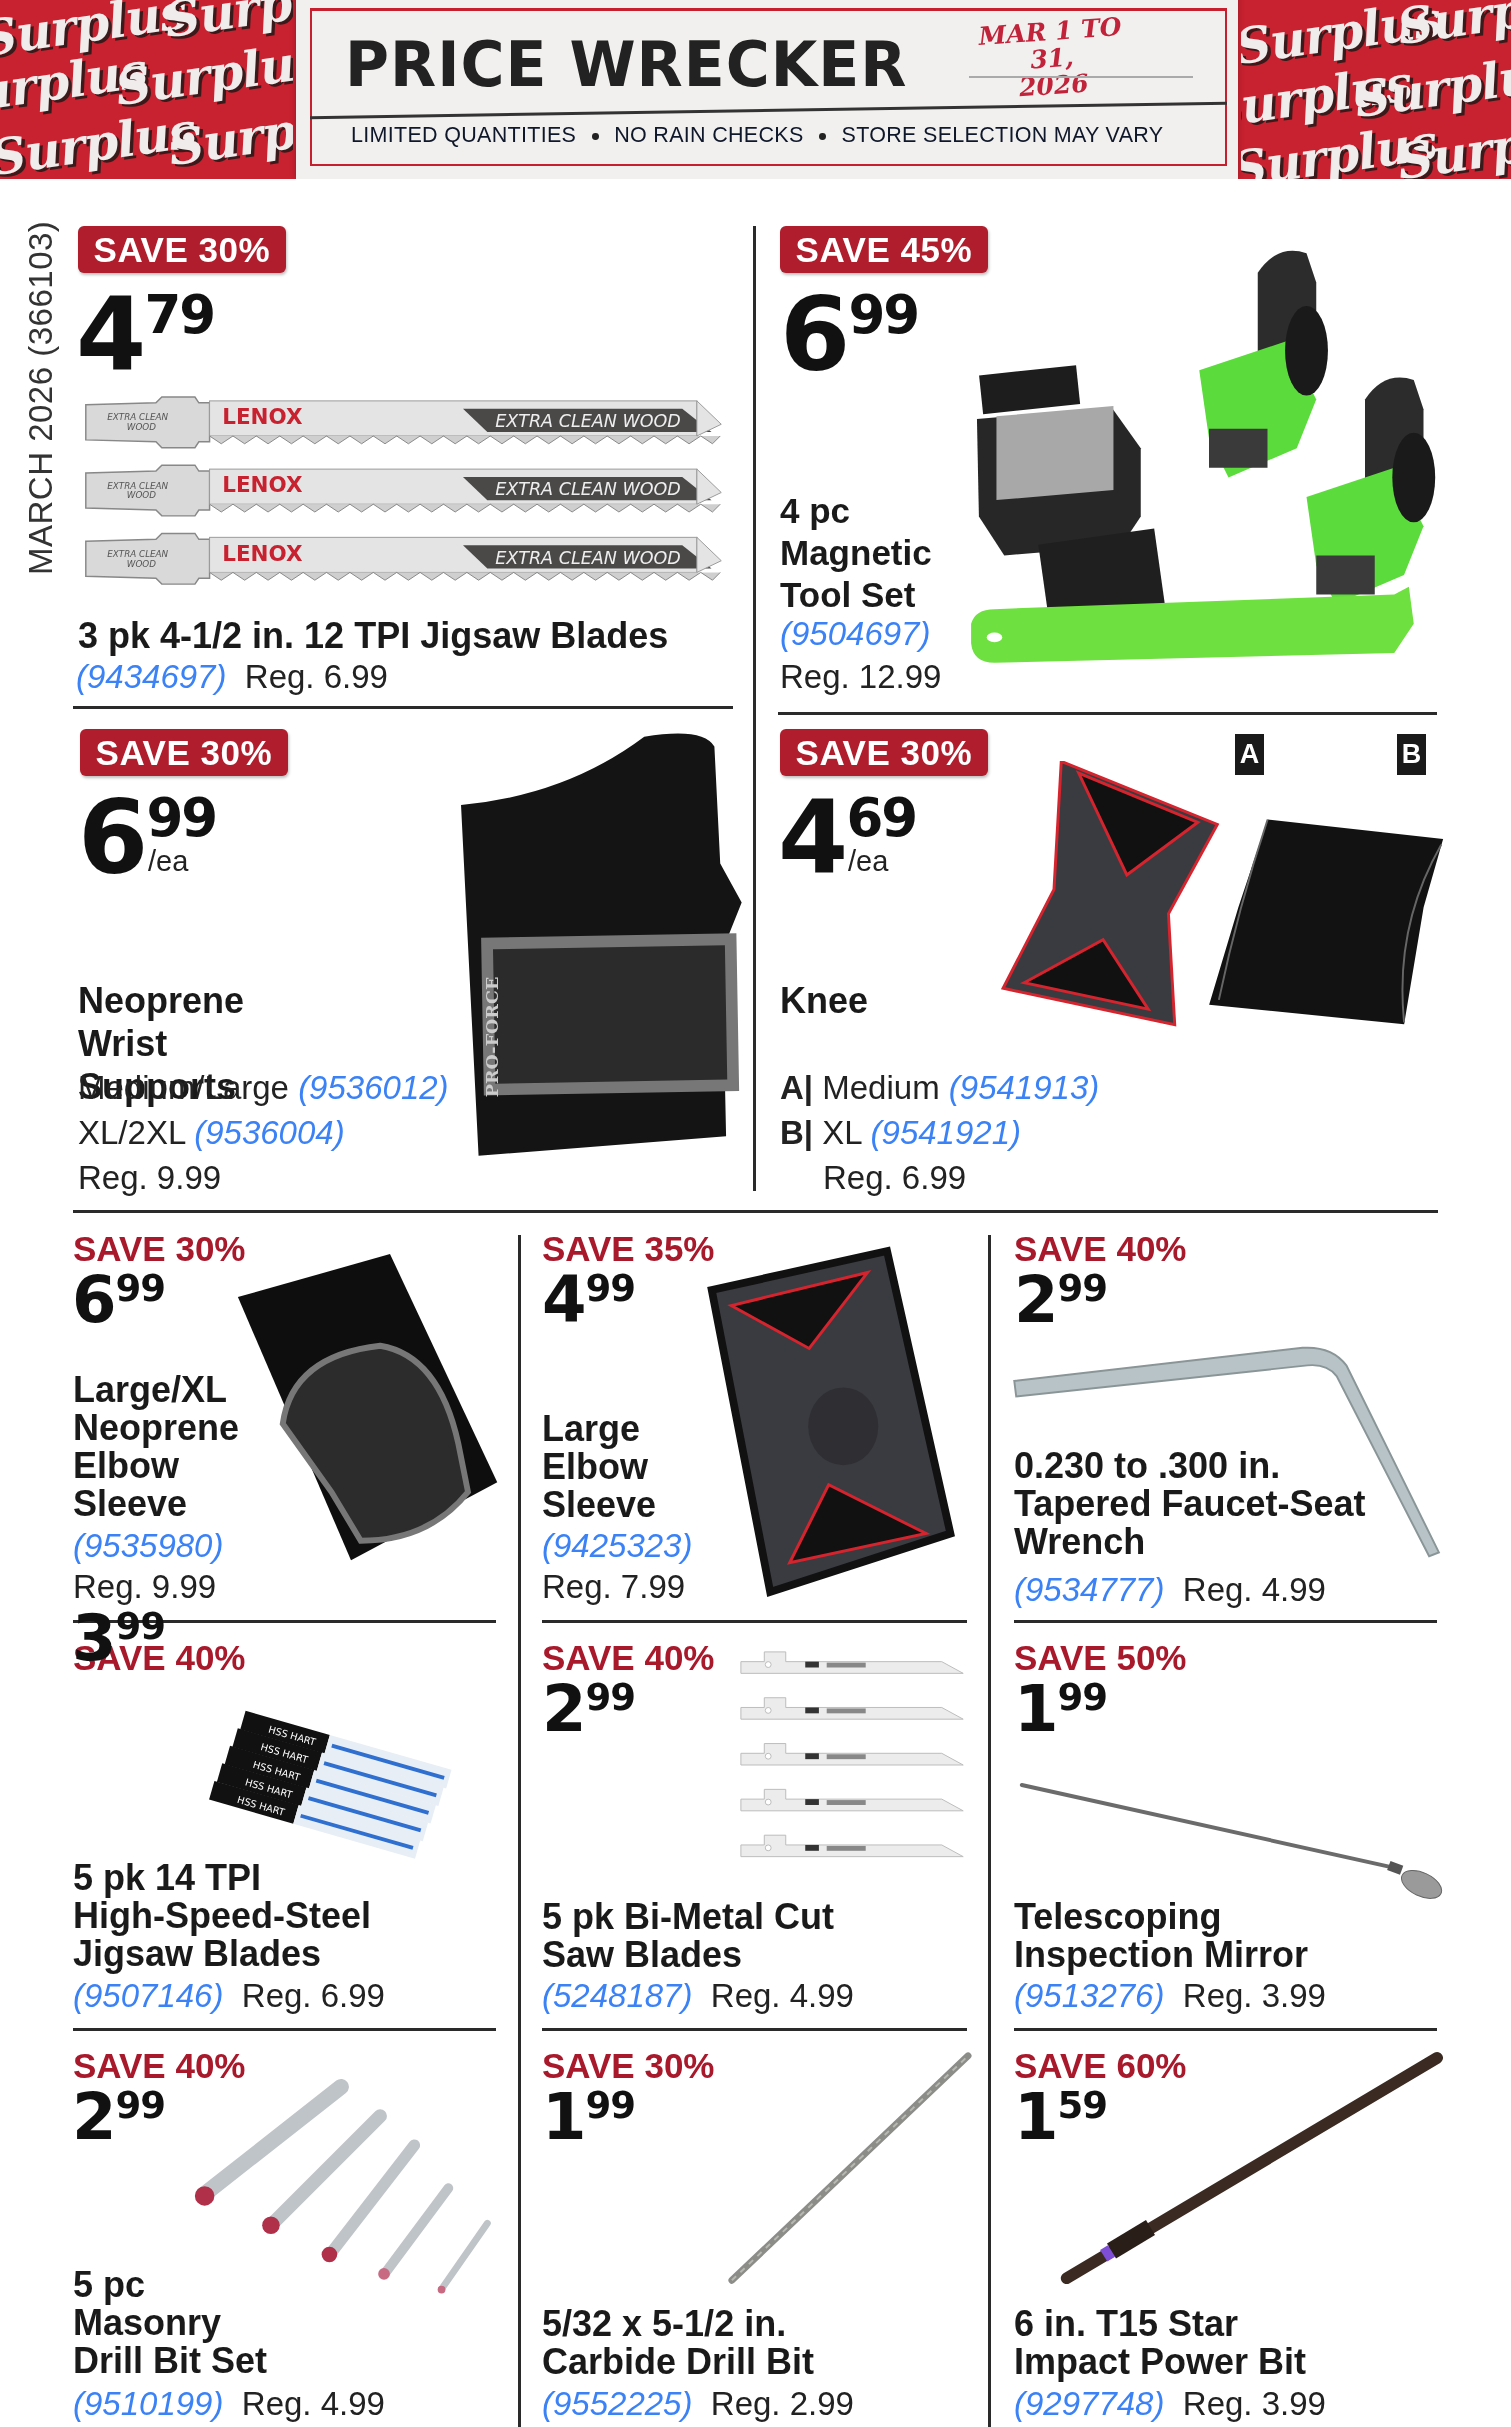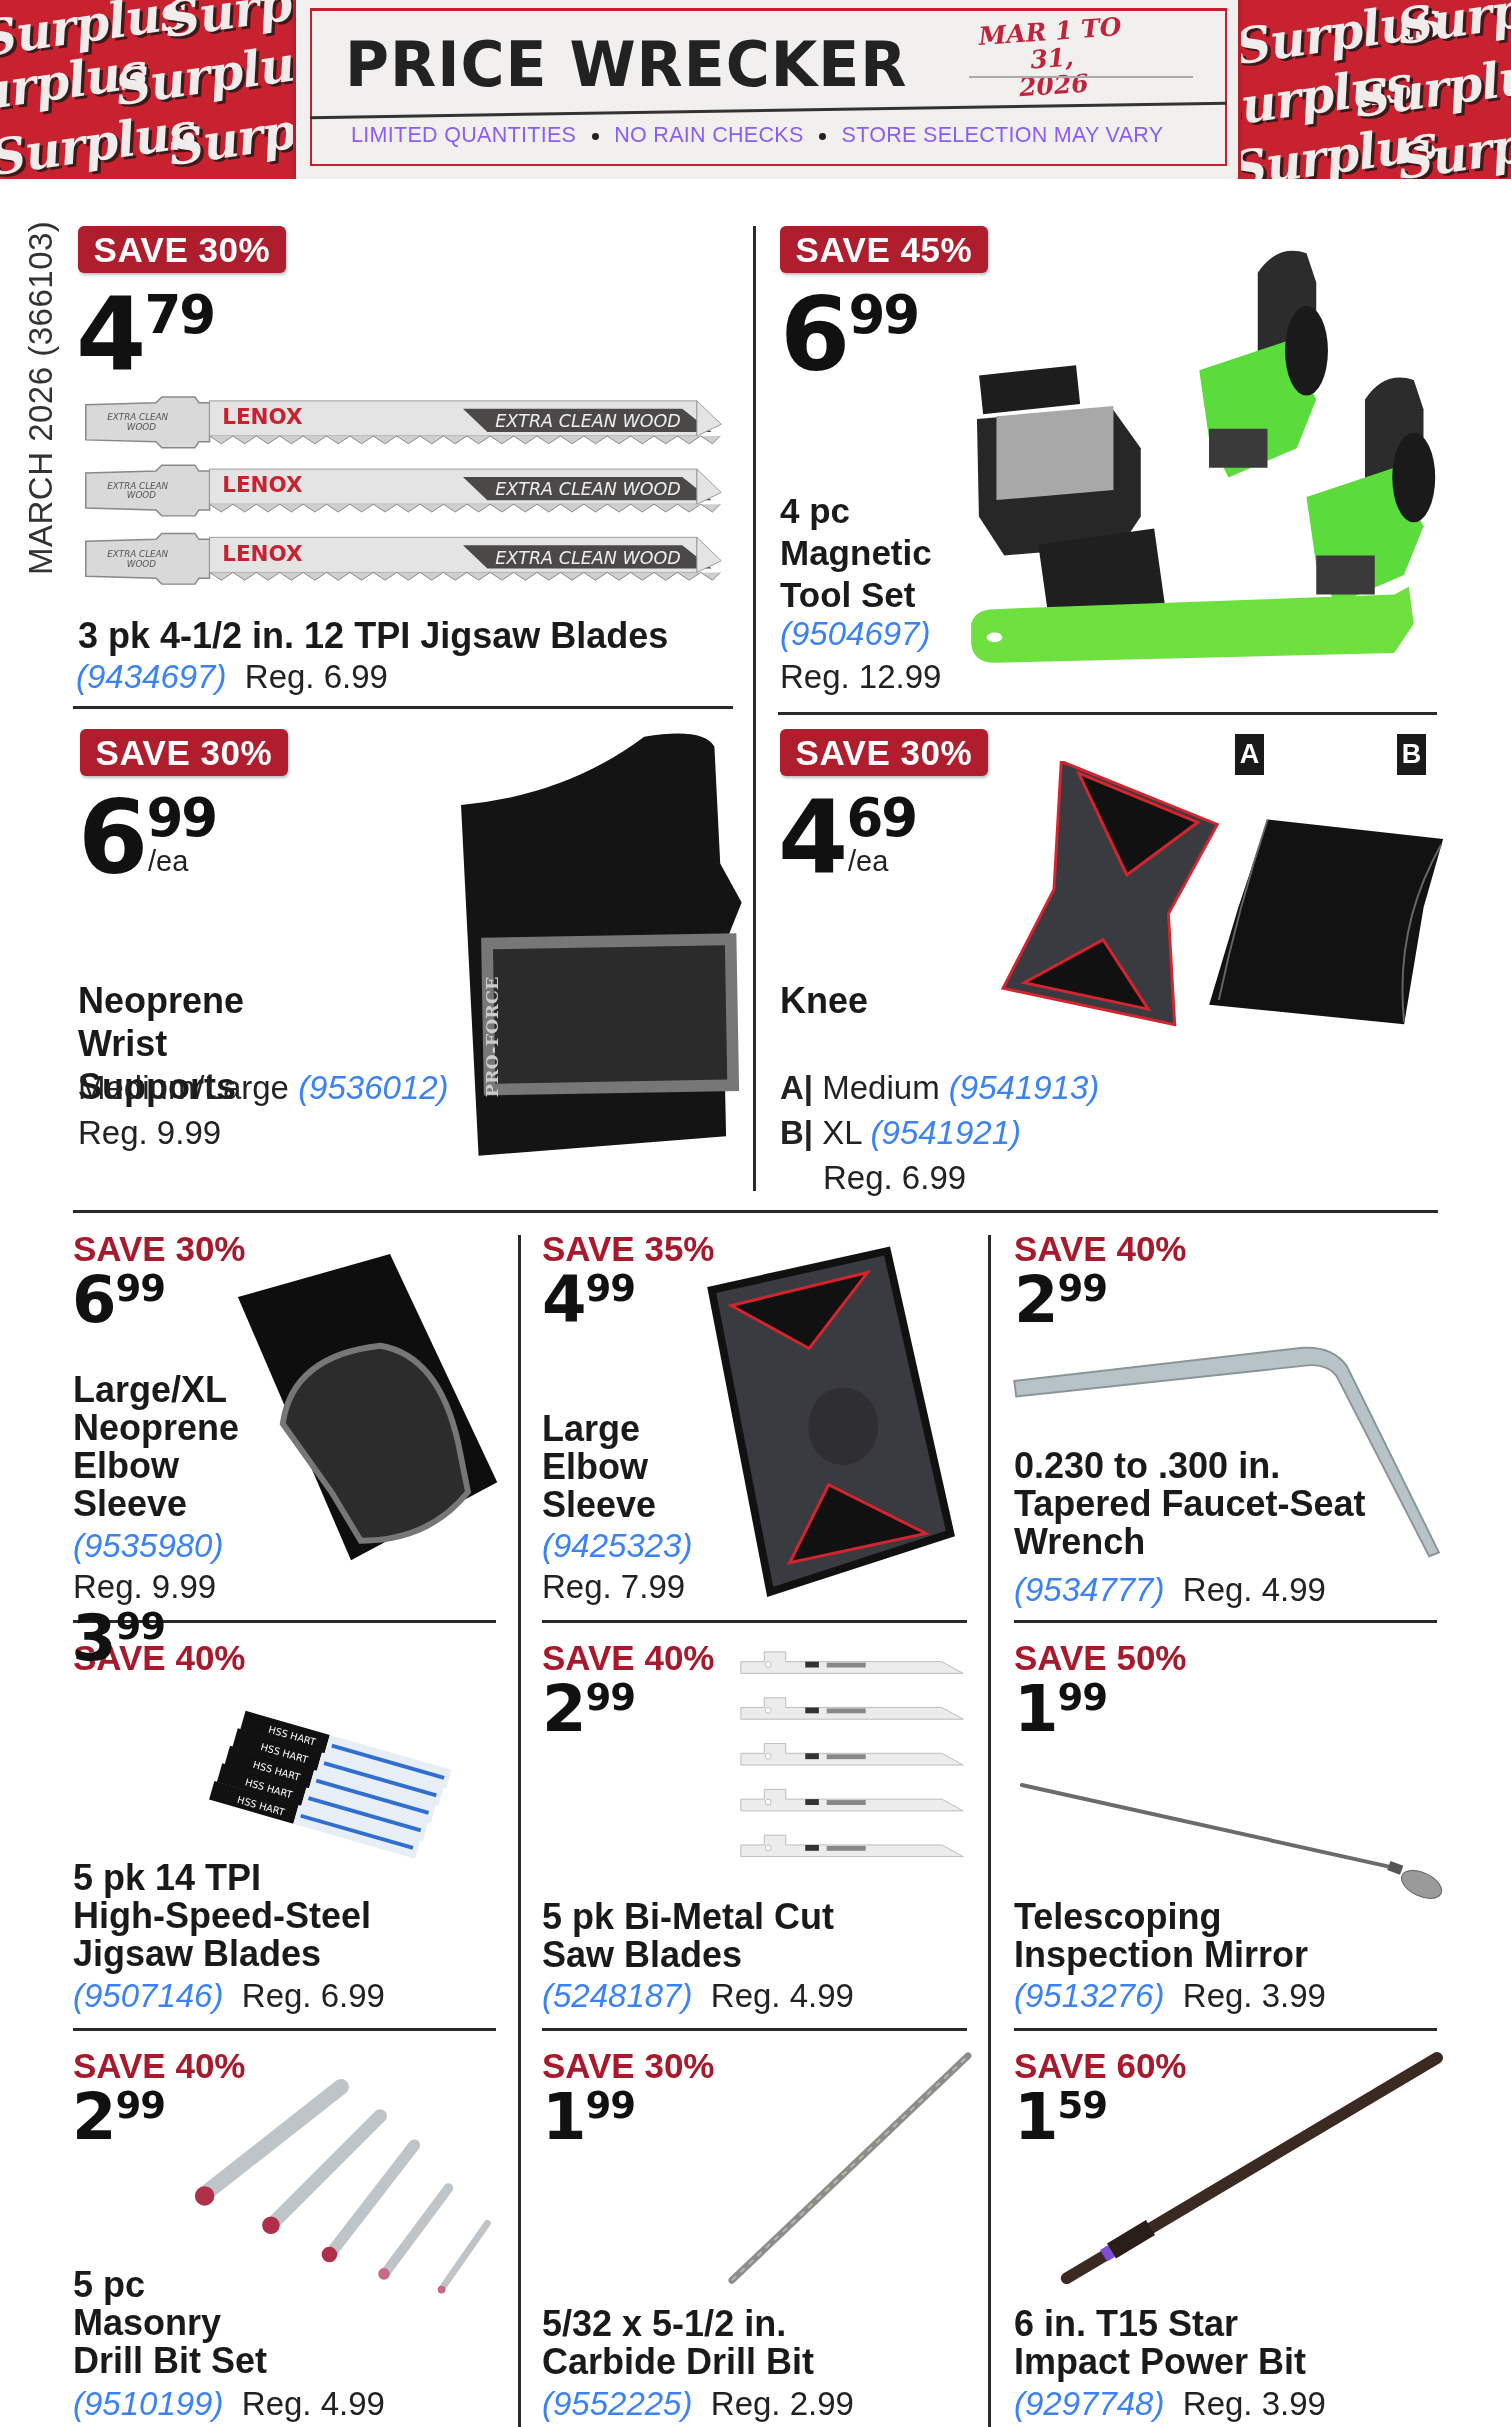--- a/index.html
+++ b/index.html
@@ -25,21 +25,21 @@
     position: absolute; left: 49px; top: 35px; font-family: "DejaVu Sans", sans-serif; font-weight: bold;
     font-size: 60px; letter-spacing: 1px; color: #222; transform: scaleY(1.05);
   }
   .banner-date {
     position: absolute; left: 673px; top: 23.4px; width: 166px; text-align: center; font-family: "DejaVu Serif", serif; font-style: italic;
     font-weight: bold; font-size: 25px; color: #c0233a; line-height: 27px; transform: rotate(-4deg);
   }
   .banner-date-line { position: absolute; left: 673px; top: 82px; width: 224px; height: 2px; background: #aaa; }
   .banner-rule { position: absolute; left: 13.7px; top: 115px; width: 917px; height: 2.9px; background: #333; transform: rotate(-0.9deg); }
   .banner-sub {
-    position: absolute; left: 55px; top: 129px; font-size: 21.5px; color: #8b5cf6; letter-spacing: 0.3px; white-space: nowrap;
+    position: absolute; left: 55px; top: 129px; font-size: 21.5px; color: #0f172a; letter-spacing: 0.3px; white-space: nowrap;
   }
   .banner-sub .dot { display: inline-block; width: 6.8px; height: 6.8px; background: #222; border-radius: 50%; margin: 0 15.6px; vertical-align: middle; }
 
   
   .side-label {
     position: absolute; left: 21.5px; top: 575px; transform-origin: left top; transform: rotate(-90deg);
     font-size: 33px; color: #333; white-space: nowrap; letter-spacing: 0.5px;
   }
 
   
@@ -196,20 +196,21 @@
     <path d="M12 80 Q120 70 200 10 Q260 0 272 20 L278 140 L300 180 L280 230 L284 420 L30 440 Z" fill="#141414"></path>
     <rect x="40" y="220" width="250" height="150" fill="#2b2b2b" stroke="#777" stroke-width="12" transform="rotate(-1 160 295)"></rect>
     <text x="50" y="380" transform="rotate(-90 50 380)" font-family="DejaVu Serif, serif" font-weight="bold" font-size="18" fill="#ccc">PRO-FORCE</text>
   </svg>
   <div class="title" style="left:78px; top:979px; line-height:43px;">
     <div>Neoprene</div>
     <div>Wrist Supports</div>
   </div>
   <div class="meta" style="left:78px; top:1065px; line-height:45px;">
     <div><span>Medium/Large</span> <span class="sku">(9536012)</span></div>
+    <div><span>XL/2XL</span> <span class="sku">(9536004)</span></div>
     <div>Reg. 9.99</div>
   </div>
 </div>
 
 <div class="product">
   <div class="badge-box" style="left:780px; top:729px;">SAVE 30%</div>
   <div class="price big" style="left:778px; top:788px;">
     <span class="dollars">4</span><span class="cents">69</span>
     <span class="unit" style="left:70px; top:57px;">/ea</span>
   </div>

